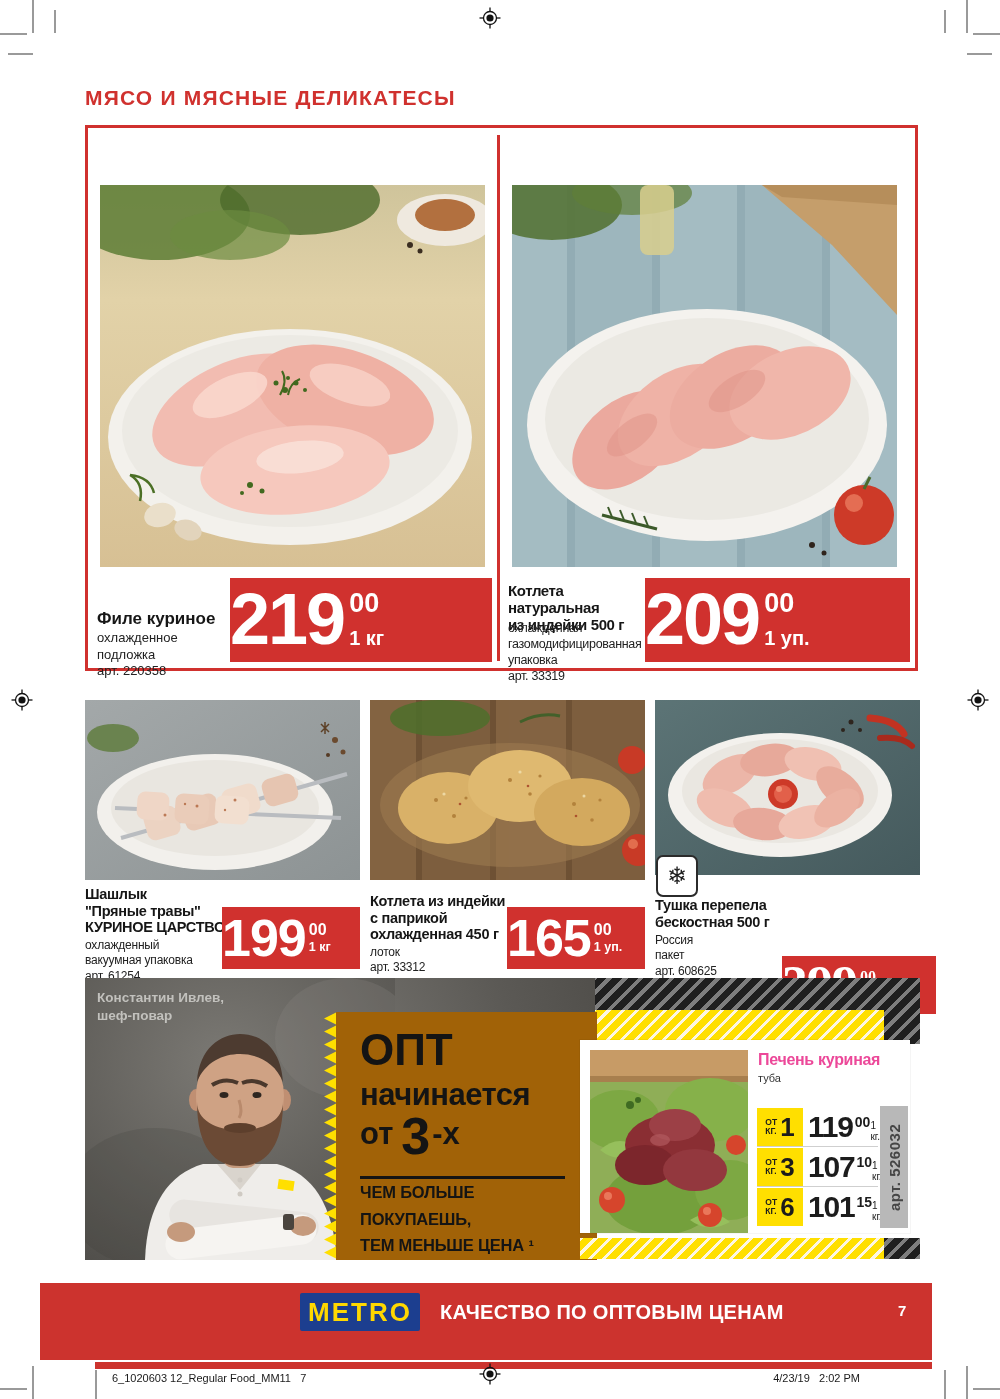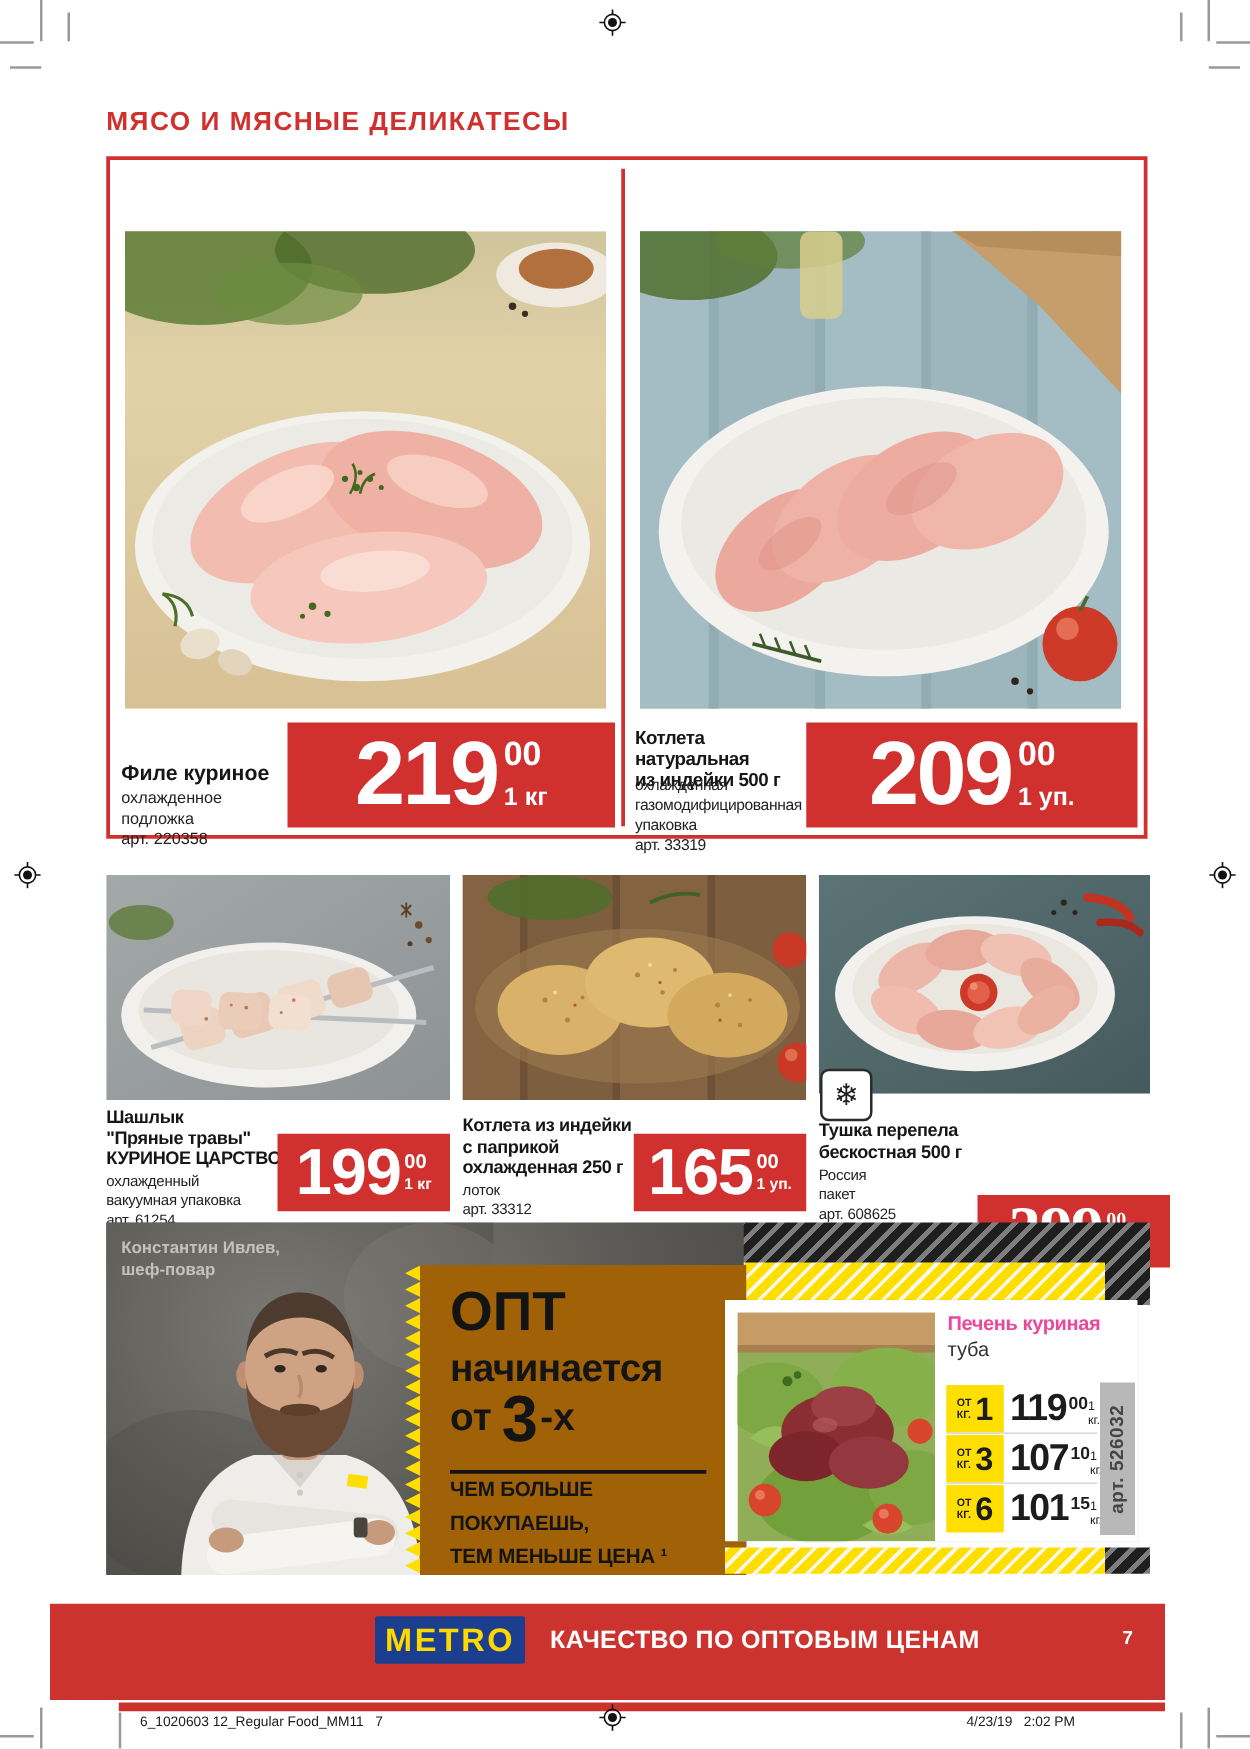--- a/index.html
+++ b/index.html
@@ -6,21 +6,21 @@
   .page{position:relative;width:1000px;height:1399px;background:#fff;overflow:hidden;
         font-family:"Liberation Sans",sans-serif;color:#1c1c1c;}
   .abs{position:absolute;}
   .crop{position:absolute;background:#9a9a9a;}
   .regmark{position:absolute;width:22px;height:22px;}
   .title{font-size:21px;font-weight:bold;letter-spacing:1.2px;color:#d0312e;}
   .topbox{border:3px solid #d0312e;}
   .vdiv{position:absolute;background:#d0312e;}
   .pname{font-weight:bold;white-space:pre-line;line-height:1.14;color:#161616;}
   .pdetails{white-space:pre-line;line-height:1.28;color:#222;}
-  .price{background:#d0312e;color:#fff;display:flex;align-items:center;justify-content:center;}
+  .price{background:#d0312e;color:#fff;display:flex;align-items:center;justify-content:flex-start;}
   .pint{font-weight:bold;line-height:.82;letter-spacing:-2px;}
   .pside{display:flex;flex-direction:column;align-items:flex-start;justify-content:space-between;margin-left:5px;}
   .pfrac,.punit{font-weight:bold;line-height:1;}
   .price-lg .pint{font-size:72px;}
   .price-lg .pfrac{font-size:27px;}
   .price-lg .punit{font-size:20px;}
   .price-lg .pside{height:58px;padding:2px 0 4px;}
   .price-sm .pint{font-size:52px;letter-spacing:-1px;}
   .price-sm .pfrac{font-size:16px;}
   .price-sm .punit{font-size:12.5px;}
@@ -35,21 +35,21 @@
   .promo-title{font-size:44px;font-weight:800;line-height:1;letter-spacing:0;}
   .promo-line2{font-size:31px;font-weight:800;line-height:1.1;margin-top:6px;letter-spacing:-0.5px;}
   .promo-line3{display:flex;align-items:flex-start;margin-top:4px;}
   .promo-from{font-size:31px;font-weight:800;}
   .promo-qty{font-size:52px;font-weight:800;line-height:.85;margin:-2px 0 0 8px;}
   .promo-suffix{font-size:31px;font-weight:800;margin-left:2px;}
   .promo-hr{width:205px;height:3px;background:#141414;margin-top:18px;}
   .promo-sub{font-size:16.5px;font-weight:bold;line-height:1.6;white-space:pre-line;letter-spacing:-0.2px;}
   .offer-card{background:#fff;box-shadow:0 0 0 1px rgba(0,0,0,.04);}
   .offer-name{font-size:16px;font-weight:bold;color:#ec4899;letter-spacing:-0.3px;}
-  .offer-detail{font-size:16px;color:#333;}
+  .offer-detail{font-size:11px;color:#333;}
   .tier{display:flex;align-items:center;width:123px;height:38px;}
   .tier-qty{width:46px;height:38px;background:#ffdf00;display:flex;align-items:center;justify-content:center;flex:none;}
   .tq-prefix{font-size:8.5px;font-weight:bold;line-height:1.05;white-space:pre-line;margin-right:3px;}
   .tq-num{font-size:26px;font-weight:800;}
   .tp-int{font-size:30px;font-weight:800;letter-spacing:-1.2px;margin-left:5px;line-height:.8;}
   .tp-frac{font-size:14px;font-weight:800;margin:-10px 0 0 2px;}
   .tier-unit{font-size:10px;color:#222;margin-left:auto;align-self:flex-end;padding:0 2px 4px 0;}
   .tiersep{position:absolute;height:1px;background:#cfcfcf;}
   .art-strip{background:#b8b8b8;writing-mode:vertical-rl;transform:rotate(180deg);
              display:flex;align-items:center;justify-content:center;
@@ -349,21 +349,21 @@
   <div class="abs price price-sm" style="left:222px;top:907px;width:138px;height:62px;">
     <span class="pint">199</span>
     <span class="pside">
         <span class="pfrac">00</span>
         <span class="punit">1 кг</span>
       </span>
   </div>
 
   <div class="abs pname" style="left:370px;top:893px;width:140px;font-size:14.5px;letter-spacing:-0.3px;">Котлета из индейки
 с паприкой
-охлажденная 250 г</div>
+охлажденная 450 г</div>
   <div class="abs pdetails" style="left:370px;top:945px;width:140px;font-size:12px;letter-spacing:-0.2px;">лоток
 арт. 33312</div>
   <div class="abs price price-sm" style="left:507px;top:907px;width:138px;height:62px;">
     <span class="pint">165</span>
     <span class="pside">
         <span class="pfrac">00</span>
         <span class="punit">1 уп.</span>
       </span>
   </div>
 

